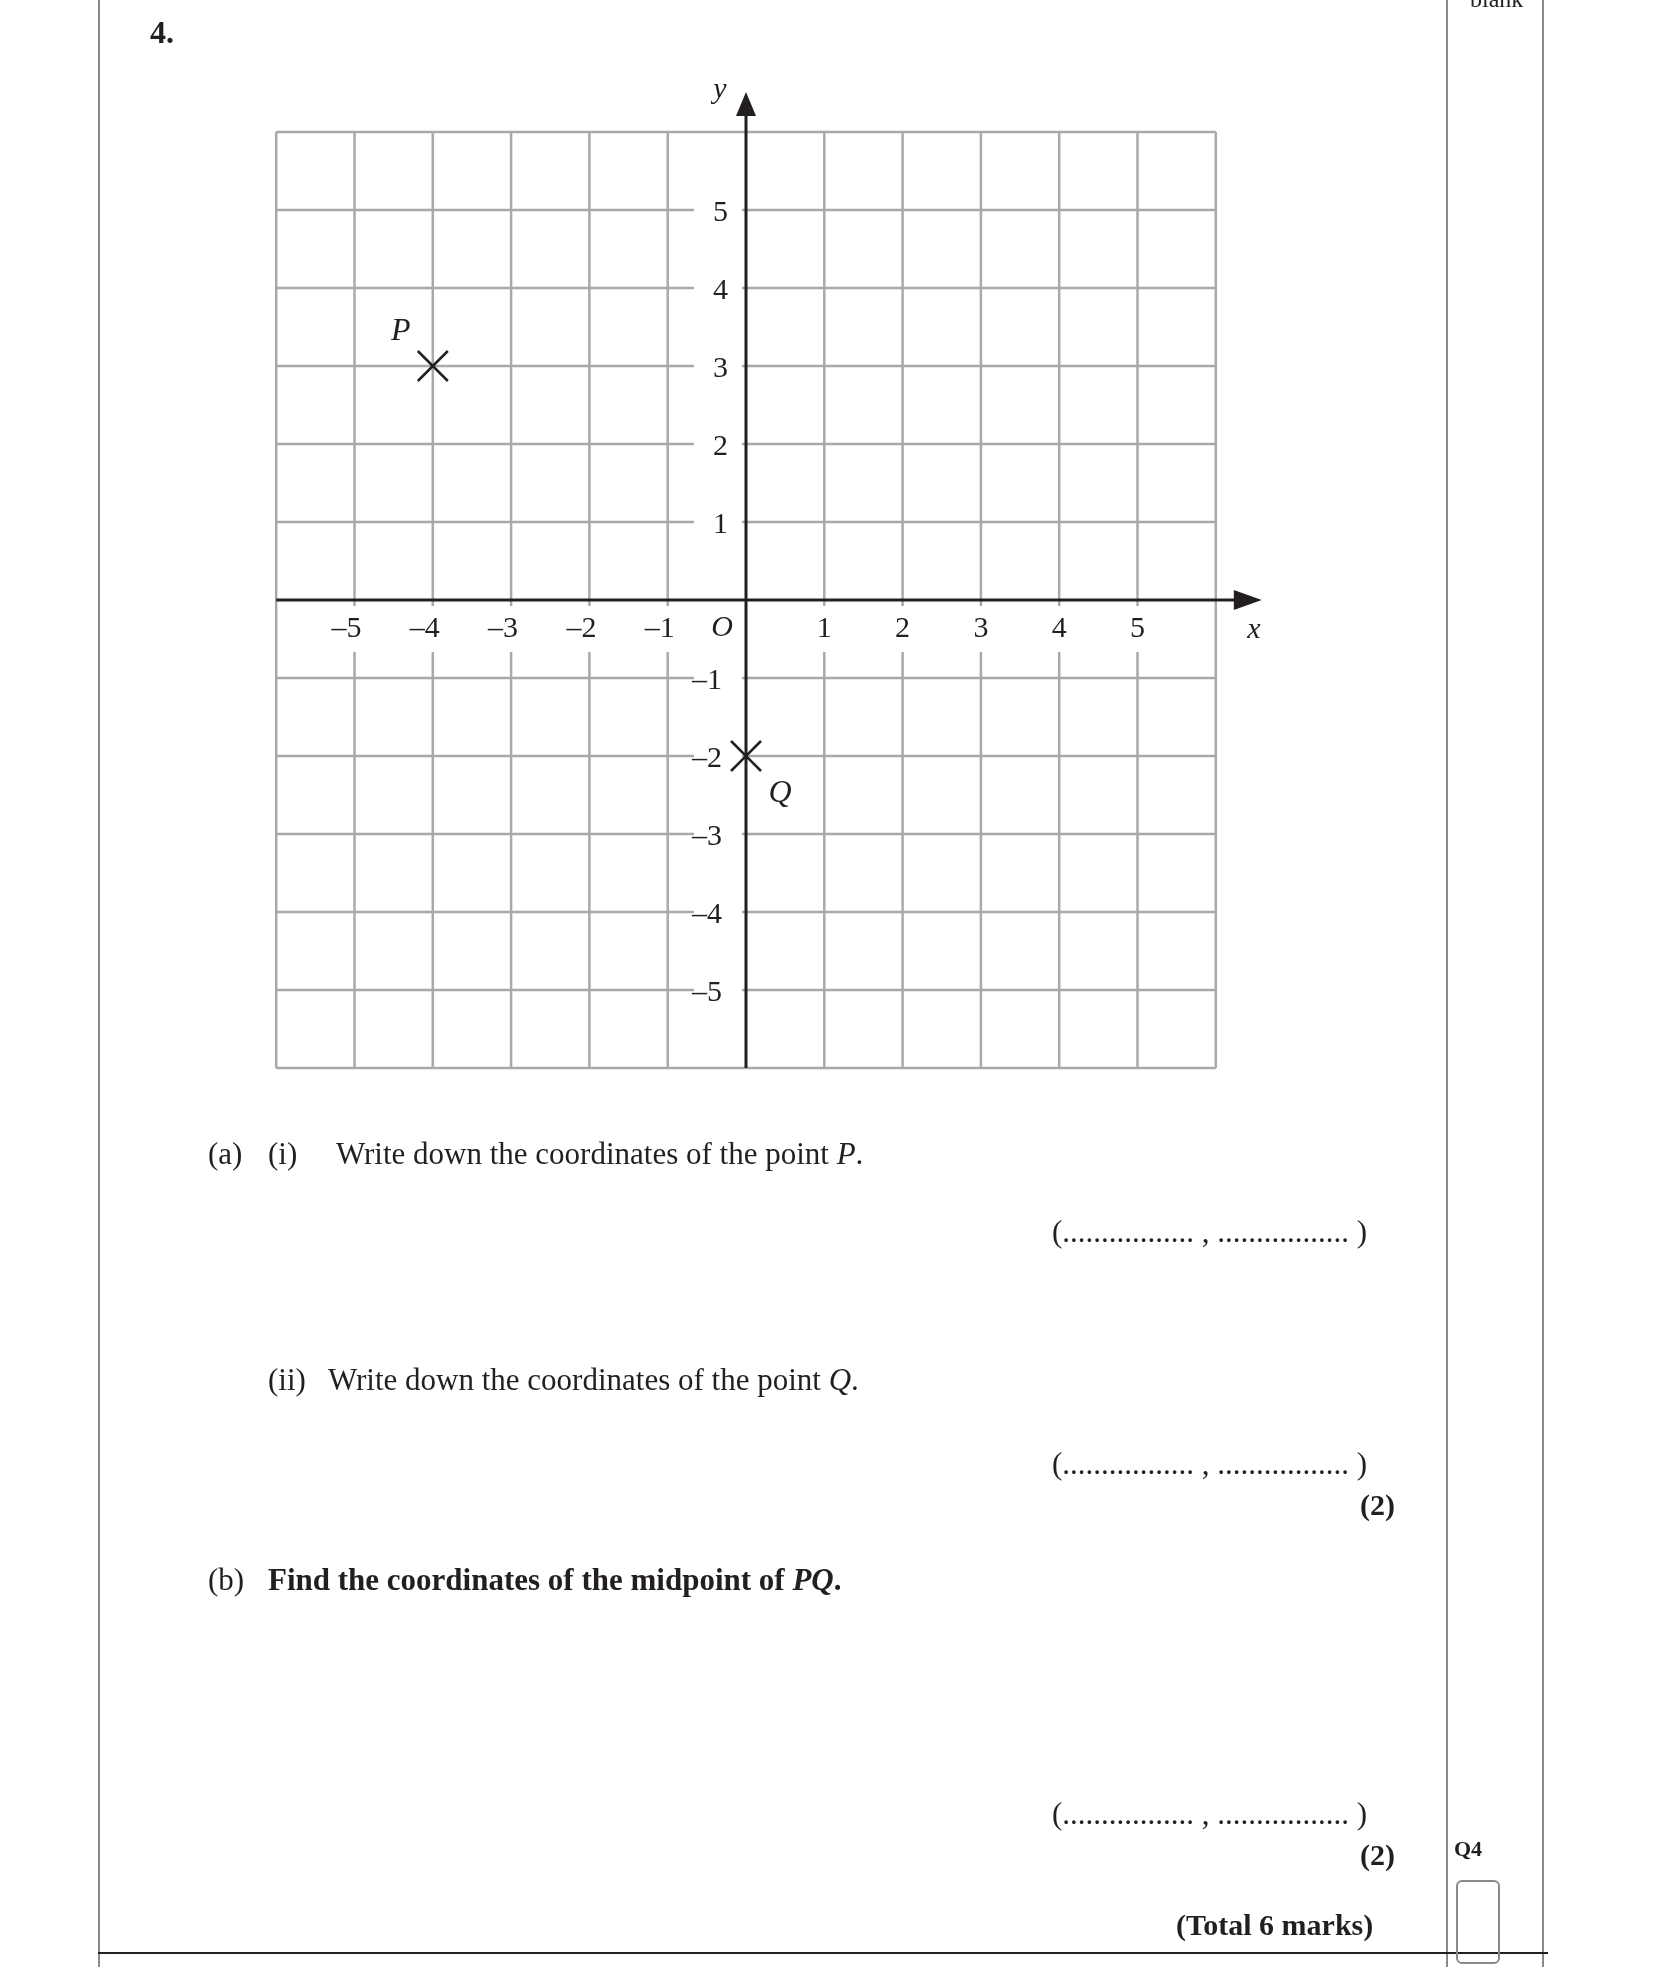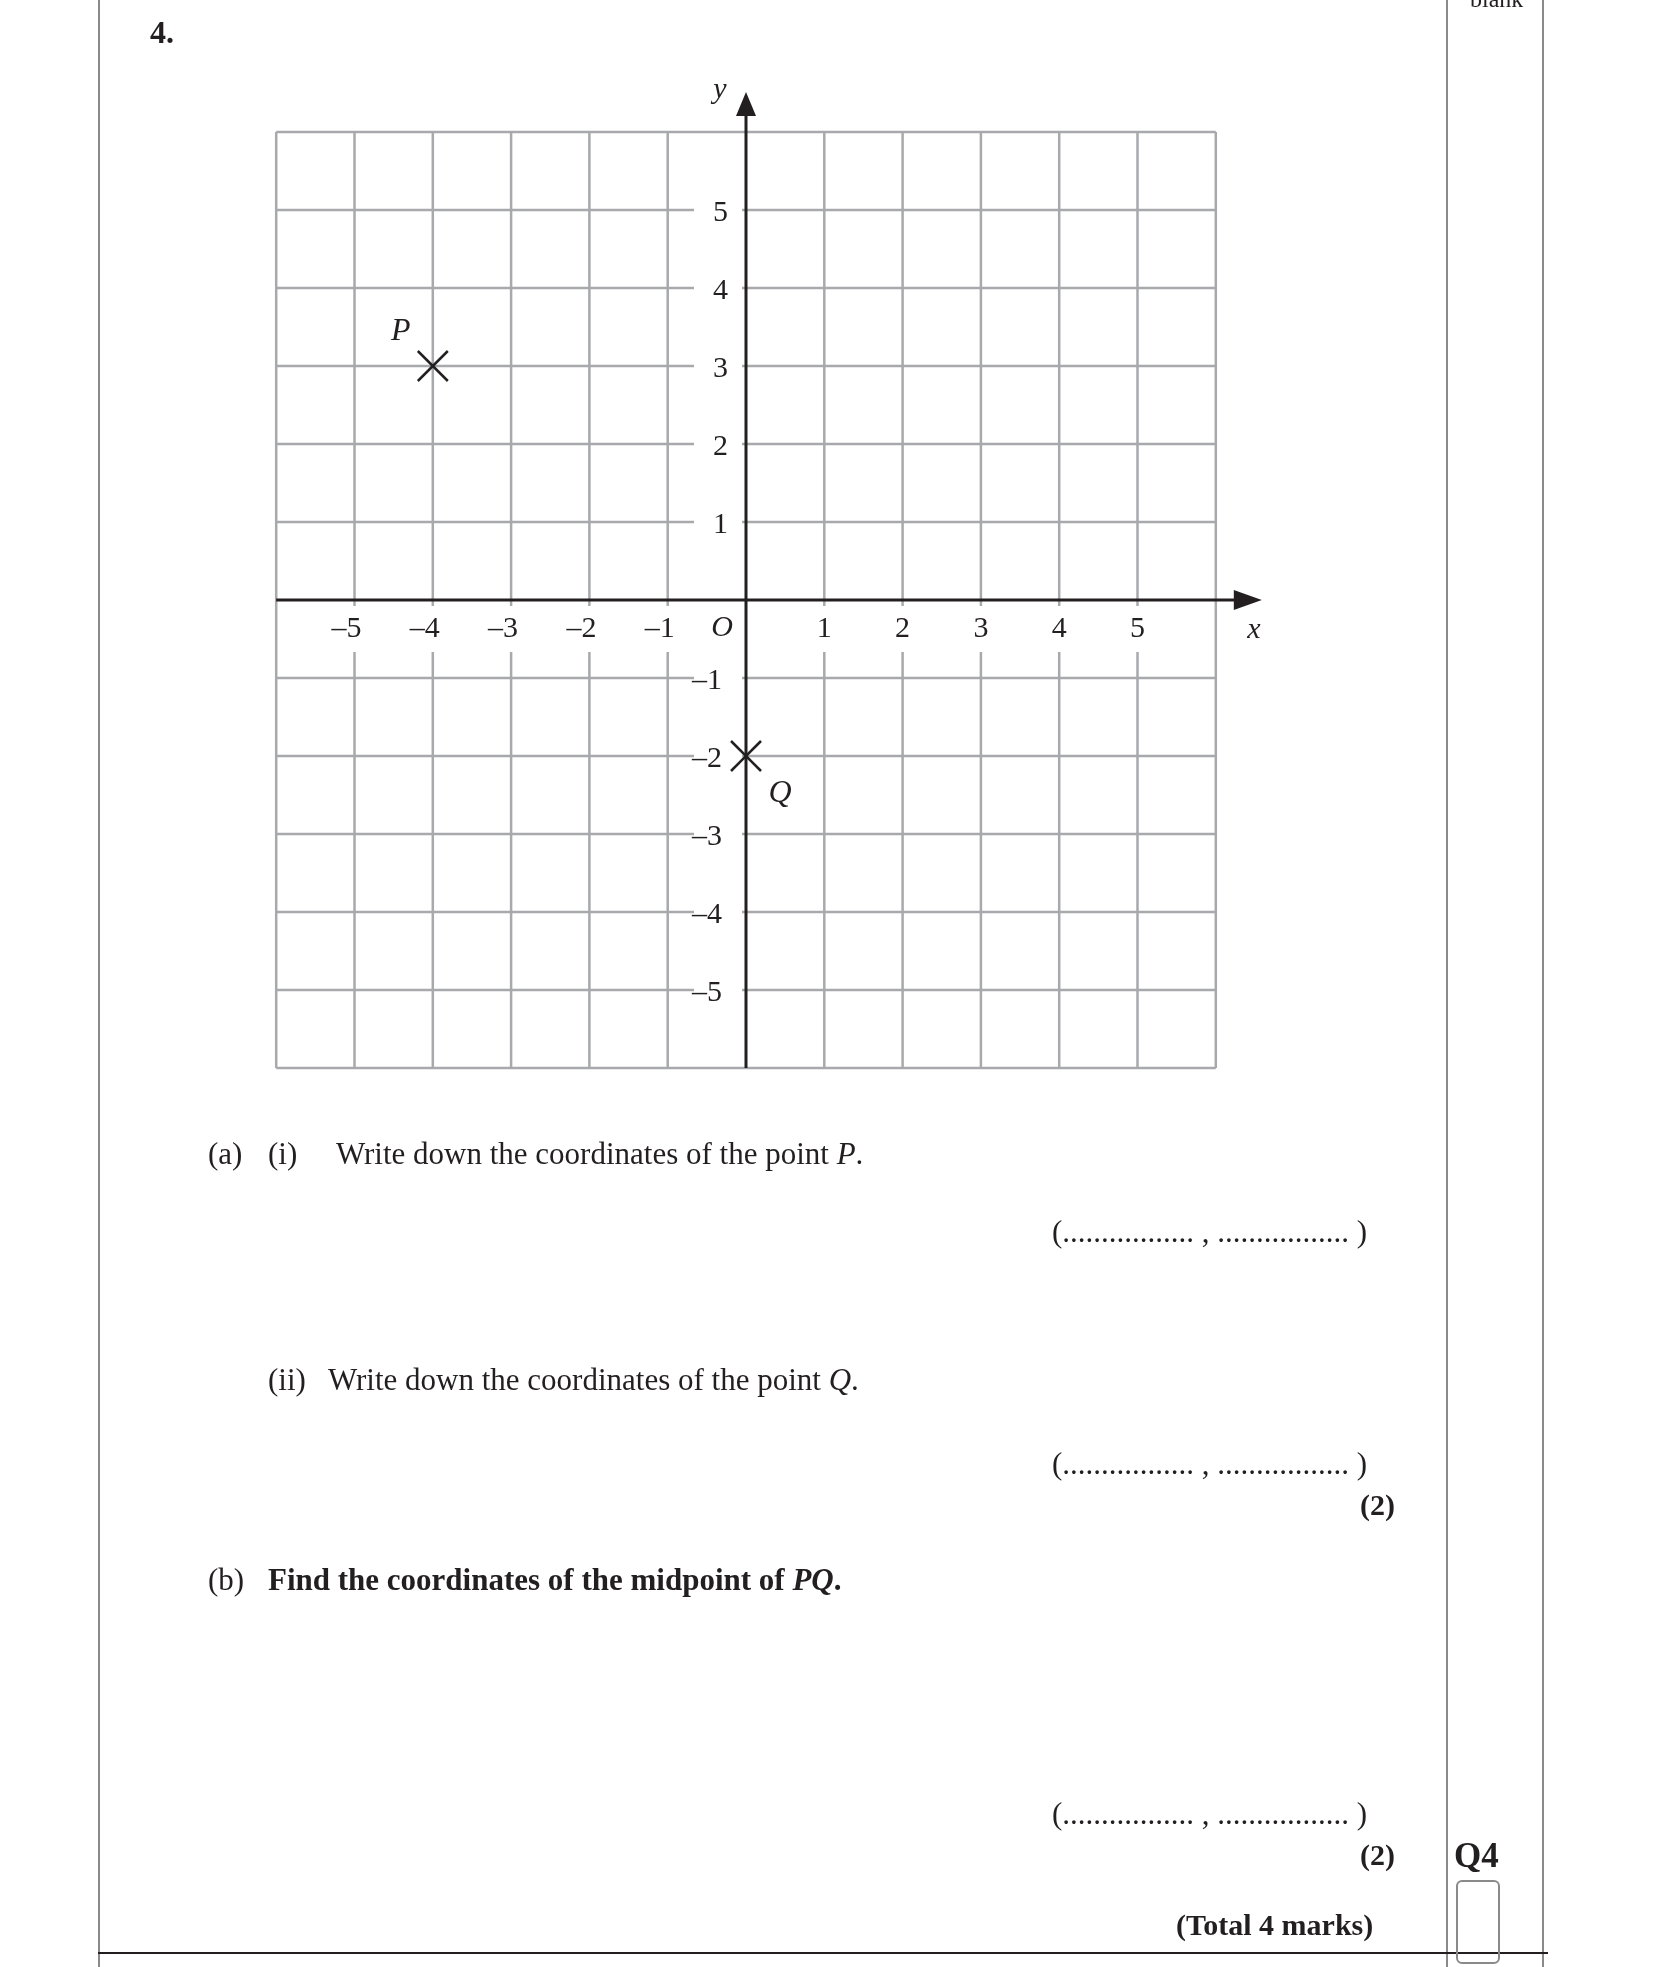--- a/index.html
+++ b/index.html
@@ -7,21 +7,21 @@
            font-family: "Liberation Serif", "DejaVu Serif", serif; color: #231f20; }
     .abs { position: absolute; }
     .vline { position: absolute; background: #8a8a8a; width: 2px; }
     .hline { position: absolute; background: #231f20; height: 2px; }
     .qnum { left: 150px; top: 14px; font-size: 32px; font-weight: bold; }
     .blank-label { left: 1470px; top: -14px; font-size: 24px; }
     #graph { position: absolute; left: 0; top: 0; }
     .qtext { font-size: 31px; }
     .answer { font-size: 31px; letter-spacing: 0px; }
     .marks { font-size: 30px; font-weight: bold; }
-    .qlabel { left: 1454px; top: 1836px; font-size: 35px; font-weight: bold; }
+    .qlabel { left: 1454px; top: 1836px; font-size: 22px; font-weight: bold; }
     .markbox { left: 1456px; top: 1880px; width: 40px; height: 80px; border: 2px solid #8a8a8a; border-radius: 6px; }
     i { font-style: italic; }
   </style>
 </head>
 <body>
 
 <div class="vline" style="left:98px; top:0; height:1967px;"></div>
 <div class="vline" style="left:1446px; top:0; height:1967px;"></div>
 <div class="vline" style="left:1542px; top:0; height:1967px;"></div>
 <div class="hline" style="left:98px; top:1952px; width:1450px;"></div>
@@ -145,13 +145,13 @@
   <span style="position:absolute; left:60px;font-weight:bold;">
     <span>Find the coordinates of the midpoint of </span><i>PQ</i><span>.</span>
   </span>
 </div>
 <div class="abs answer" style="left:1052px; top:1796px;">(................. , ................. )</div>
 <div class="abs marks" style="left:1360px; top:1838px;">(2)</div>
 
 <div class="abs qlabel">Q4</div>
 <div class="abs markbox"></div>
 
-<div class="abs marks" style="left:1176px; top:1908px;">(Total 4 marks)</div>
+<div class="abs marks" style="left:1176px; top:1908px;">(Total 6 marks)</div>
 
 </body></html>

